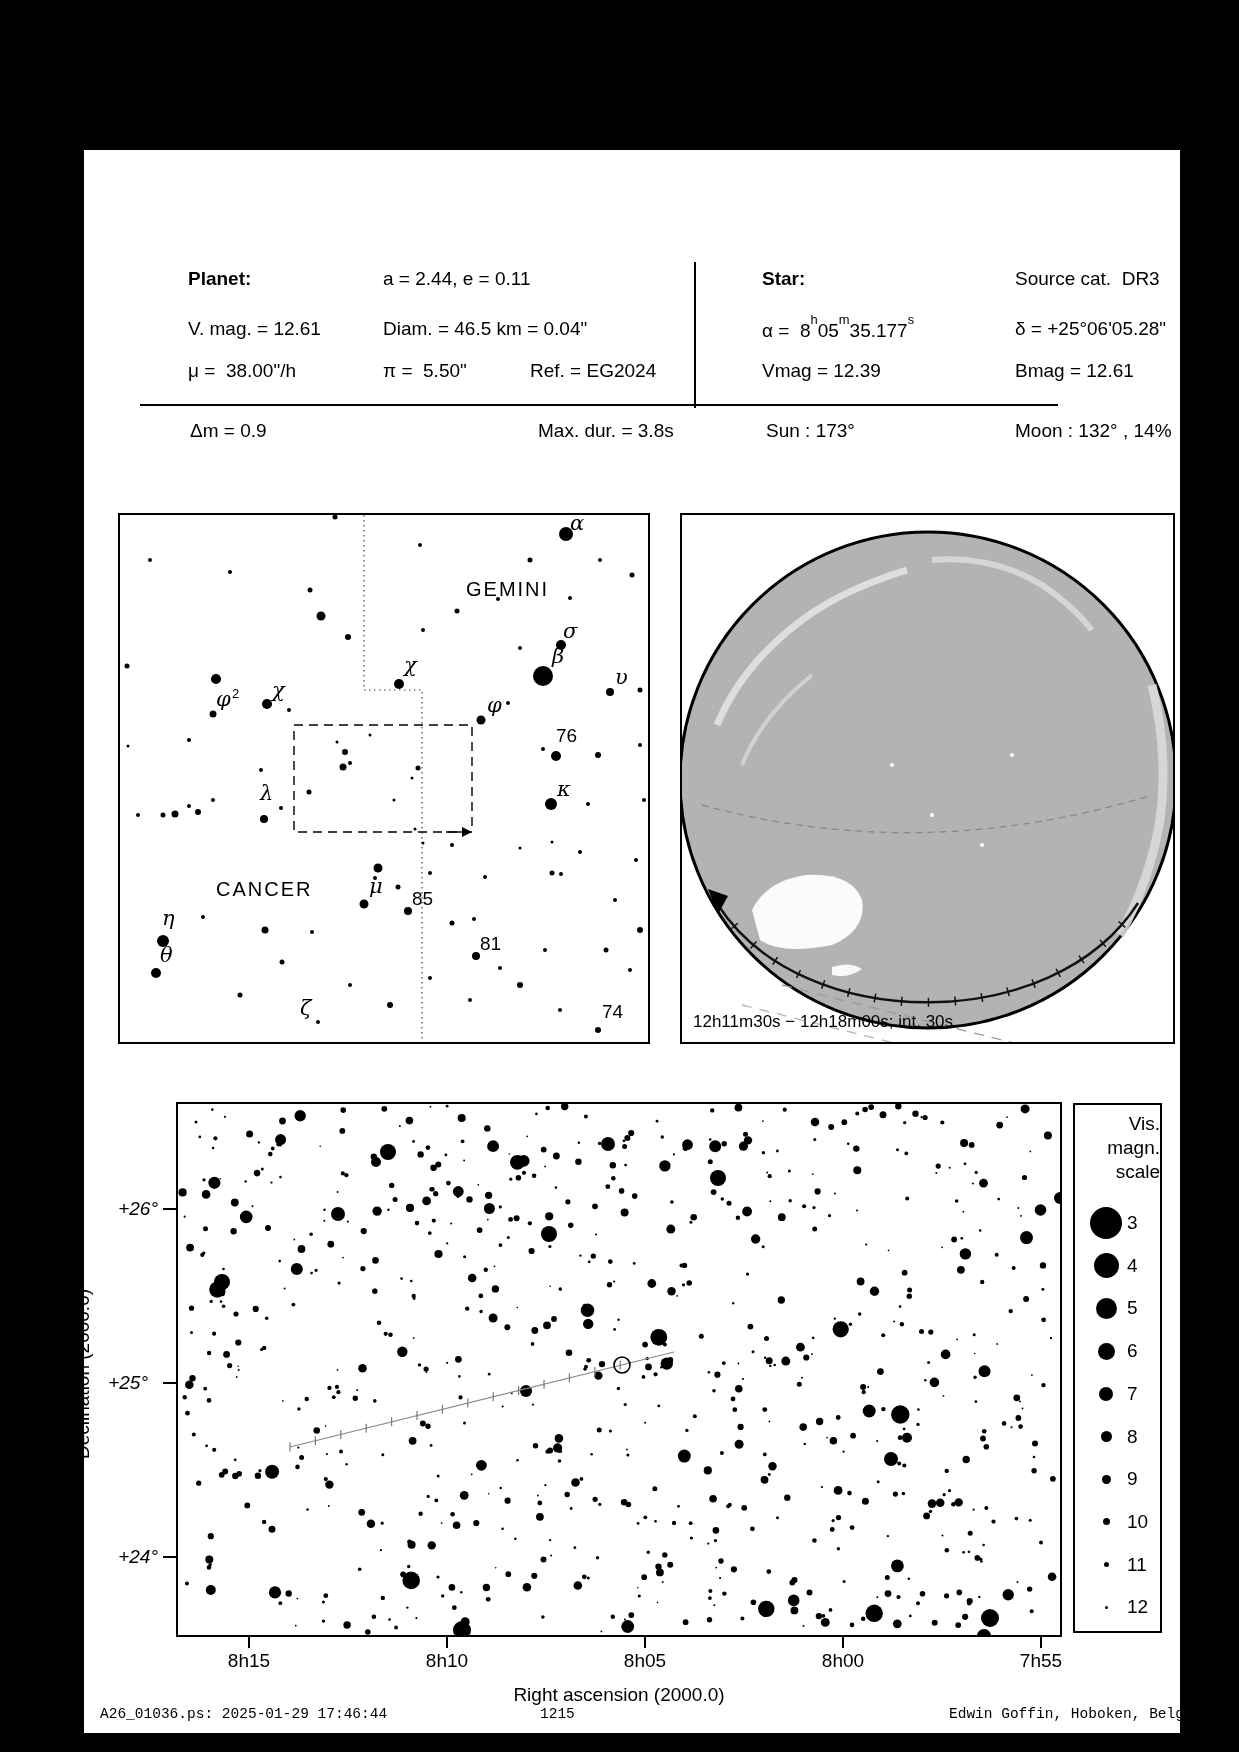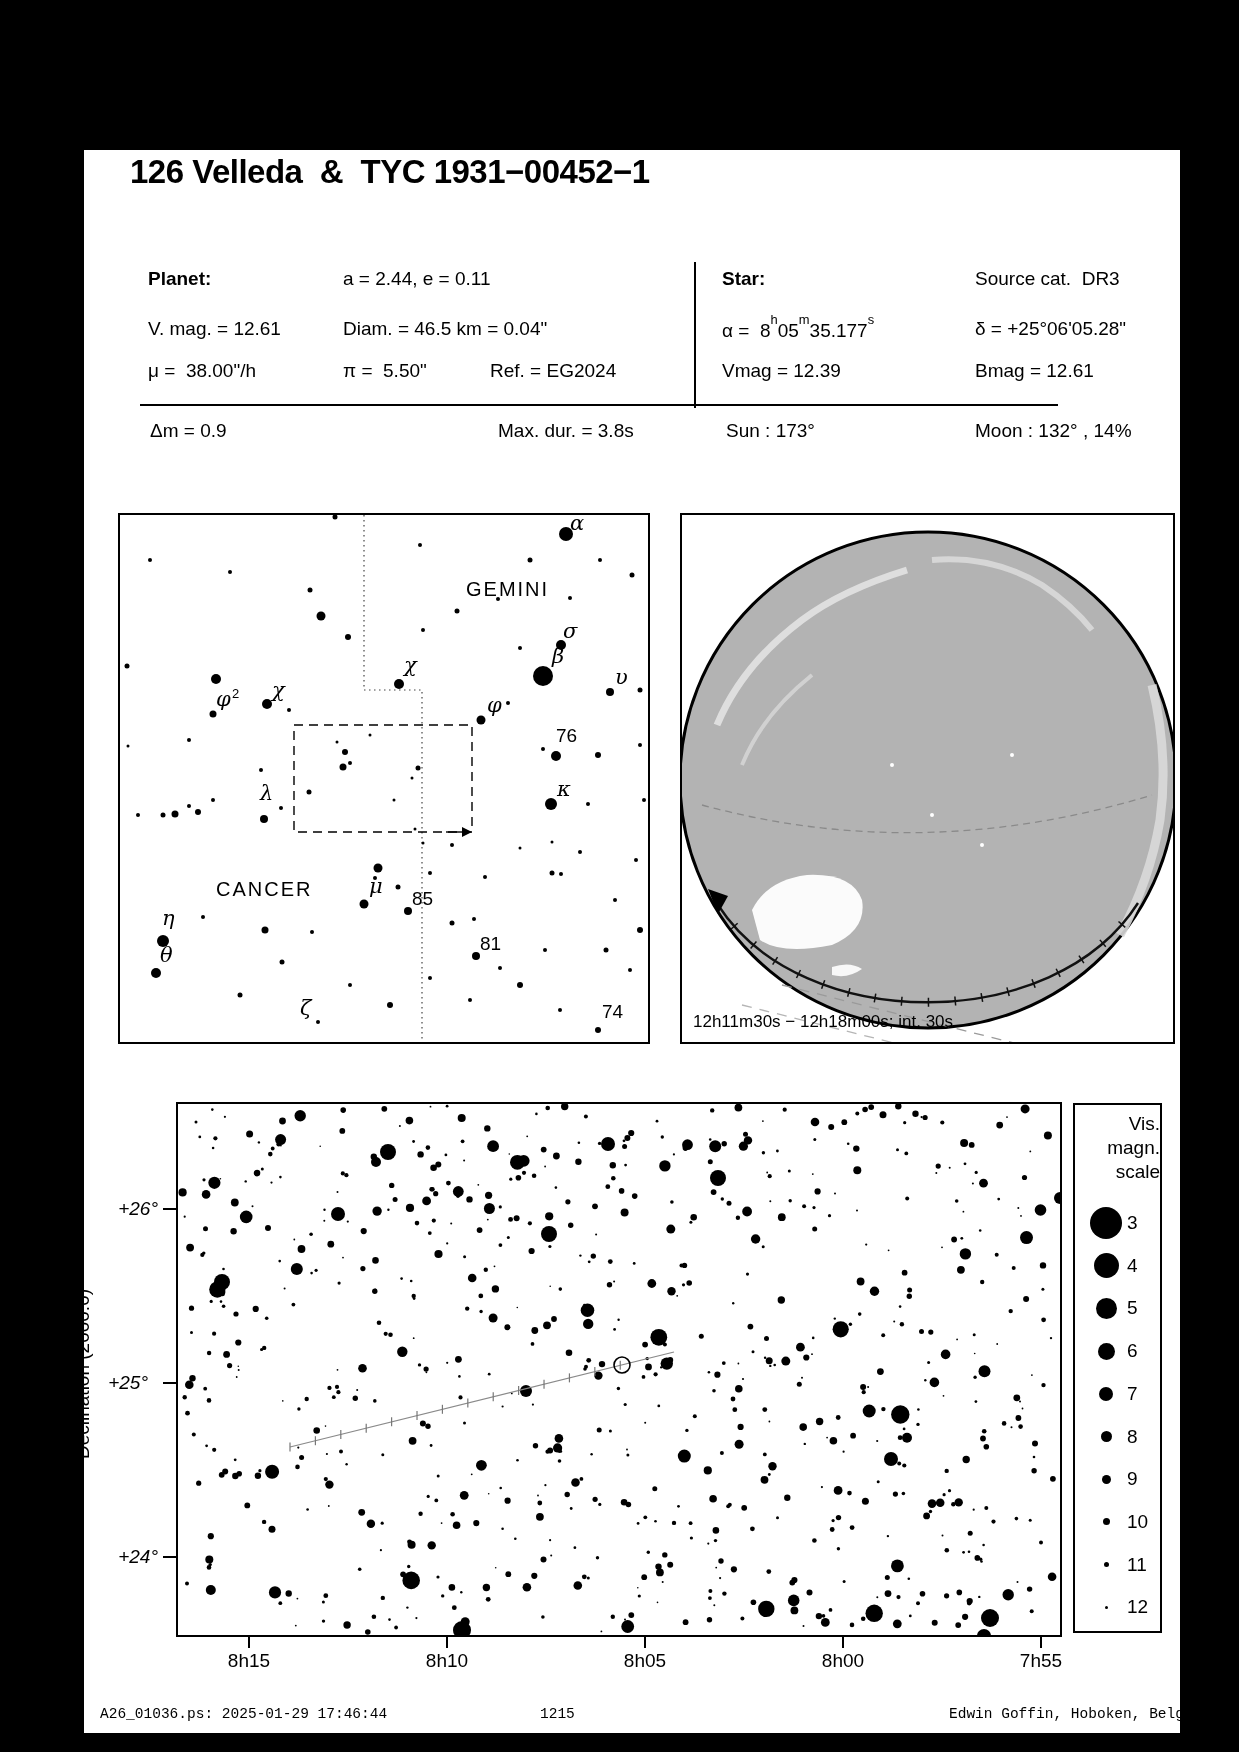--- a/index.html
+++ b/index.html
@@ -1,20 +1,20 @@
 <!DOCTYPE html>
 <html><head>
 <meta charset="utf-8">
 <style>
   html,body{margin:0;padding:0;background:#000;}
   #canvas{position:relative;width:1239px;height:1752px;background:#000;overflow:hidden;
           font-family:"Liberation Sans",sans-serif;color:#000;}
   #page{position:absolute;left:84px;top:150px;width:1096px;height:1583px;background:#fff;}
   .abs{position:absolute;}
-  .t{font-size:19px;white-space:pre;}
+  .t{font-size:19px;white-space:pre;margin-left:40px;}
   .bold{font-weight:bold;}
   #title{left:130px;top:153px;font-size:33px;font-weight:bold;letter-spacing:-0.5px;white-space:pre;}
   #subtitle{left:152px;top:198px;font-size:27px;white-space:pre;}
   sup.u{font-size:68%;position:relative;top:-0.5em;}
   .rule{background:#000;}
   .boxframe{position:absolute;border:2px solid #000;background:#fff;overflow:hidden;box-sizing:border-box;}
   svg{position:absolute;left:0;top:0;}
   .lbl-name{font:20px "Liberation Sans",sans-serif;letter-spacing:2px;}
   .lbl-greek{font:italic 21px "DejaVu Serif",serif;}
   .lbl-num{font:19px "Liberation Sans",sans-serif;}
@@ -31,21 +31,20 @@
   .leg-dot{position:absolute;border-radius:50%;background:#000;}
   .leg-num{position:absolute;left:52px;width:30px;font-size:19px;}
   .footer{font-family:"Liberation Mono","DejaVu Sans Mono",monospace;font-size:14.5px;white-space:pre;}
 </style>
 </head>
 <body>
 
 <div id="canvas">
   <div id="page"></div>
 
-  <div id="title" class="abs">126 Velleda  &amp;  TYC 1931−00452−1</div>
 
   <div class="abs t bold" style="left:148px;top:268px;">Planet:</div>
   <div class="abs t" style="left:343px;top:268px;">a = 2.44, e = 0.11</div>
   <div class="abs t bold" style="left:722px;top:268px;">Star:</div>
   <div class="abs t" style="left:975px;top:268px;">Source cat.  DR3</div>
 
   <div class="abs t" style="left:148px;top:318px;">V. mag. = 12.61</div>
   <div class="abs t" style="left:343px;top:318px;">Diam. = 46.5 km = 0.04"</div>
   <div class="abs t" style="left:722px;top:318px;"><span>α =  8</span><sup class="u">h</sup><span>05</span><sup class="u">m</sup><span>35.177</span><sup class="u">s</sup></div>
   <div class="abs t" style="left:975px;top:318px;">δ = +25°06'05.28"</div>
@@ -1012,20 +1011,21 @@
         <div class="leg-num" style="top: 363.2px;">9</div>
         <div class="leg-dot" style="left: 27.5px; top: 413.4px; width: 7px; height: 7px;"></div>
         <div class="leg-num" style="top: 405.9px;">10</div>
         <div class="leg-dot" style="left: 28.5px; top: 457.1px; width: 5px; height: 5px;"></div>
         <div class="leg-num" style="top: 448.6px;">11</div>
         <div class="leg-dot" style="left: 29.5px; top: 500.8px; width: 3px; height: 3px;"></div>
         <div class="leg-num" style="top: 491.3px;">12</div>
       </div>
   </div>
 
+  <div id="ra-label" class="abs">Right ascension (2000.0)</div>
   <div id="dec-label" class="abs">Declination (2000.0)</div>
   <div id="axis-ticks">
       <div class="tickmark" style="left:248px;top:1637px;width:2px;height:11px;"></div>
       <div class="xticklab" style="left:214px;top:1650px;">8h15</div>
       <div class="tickmark" style="left:446px;top:1637px;width:2px;height:11px;"></div>
       <div class="xticklab" style="left:412px;top:1650px;">8h10</div>
       <div class="tickmark" style="left:644px;top:1637px;width:2px;height:11px;"></div>
       <div class="xticklab" style="left:610px;top:1650px;">8h05</div>
       <div class="tickmark" style="left:842px;top:1637px;width:2px;height:11px;"></div>
       <div class="xticklab" style="left:808px;top:1650px;">8h00</div>

